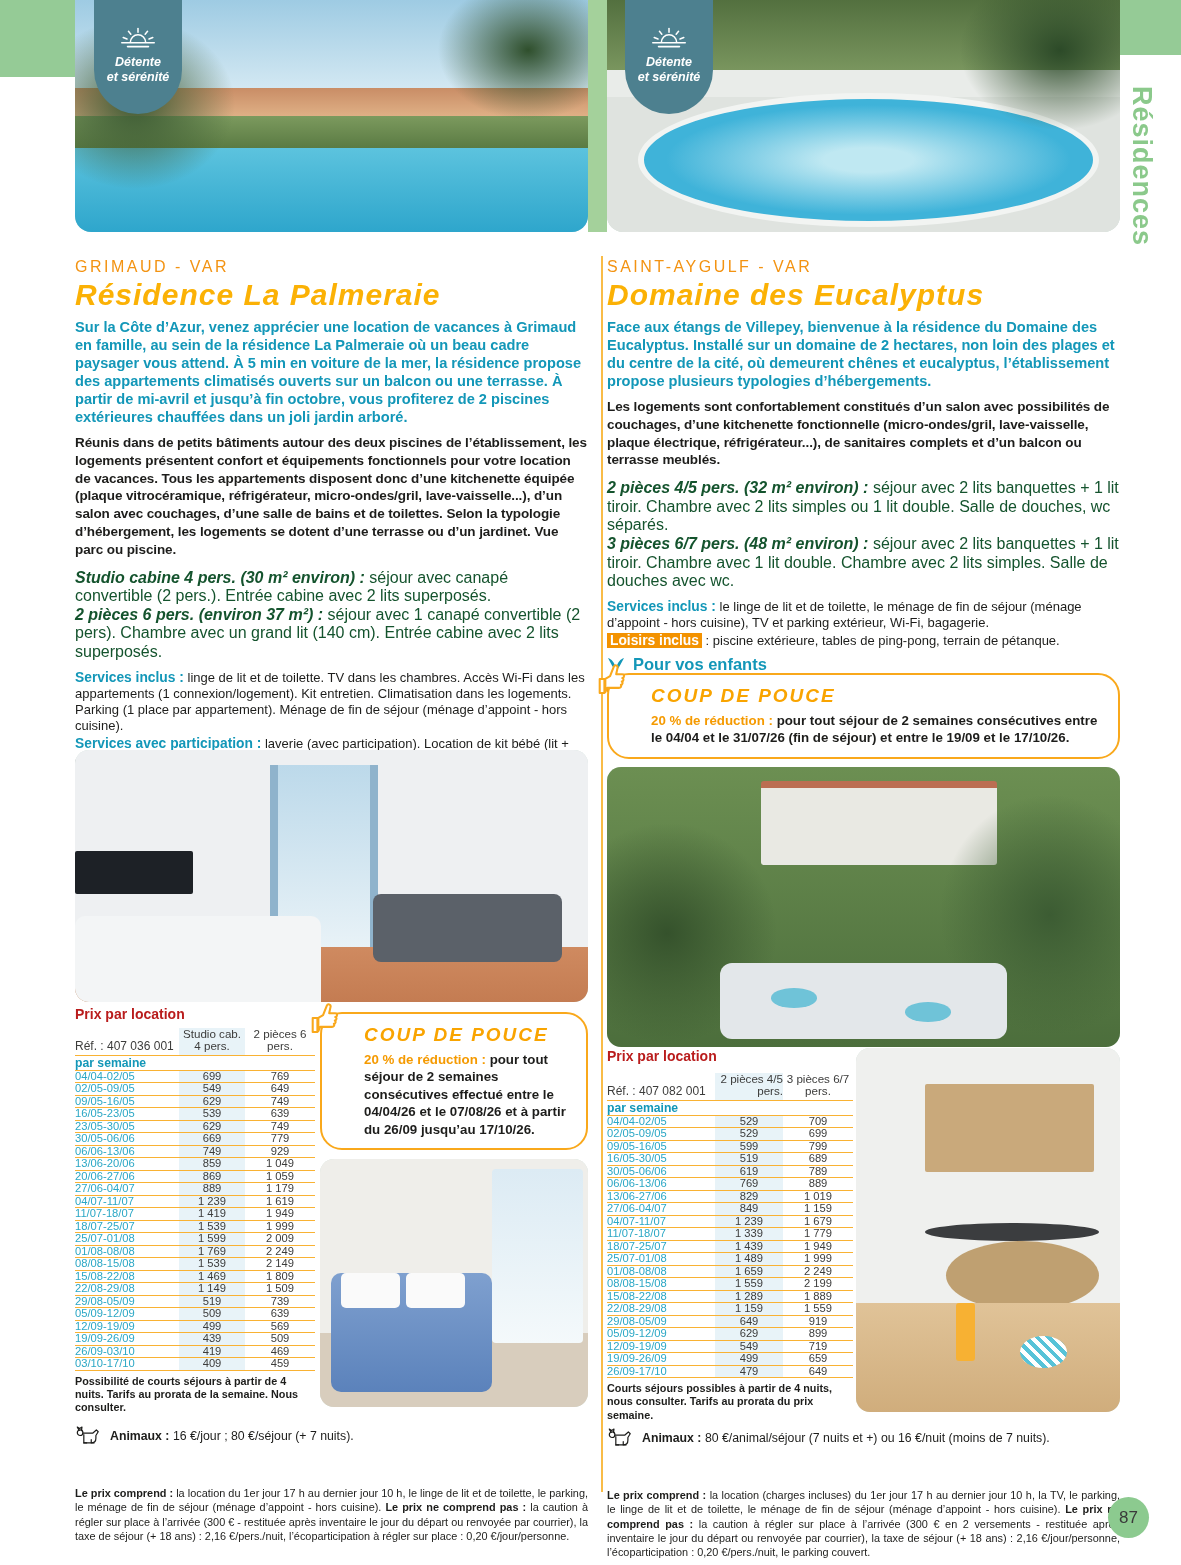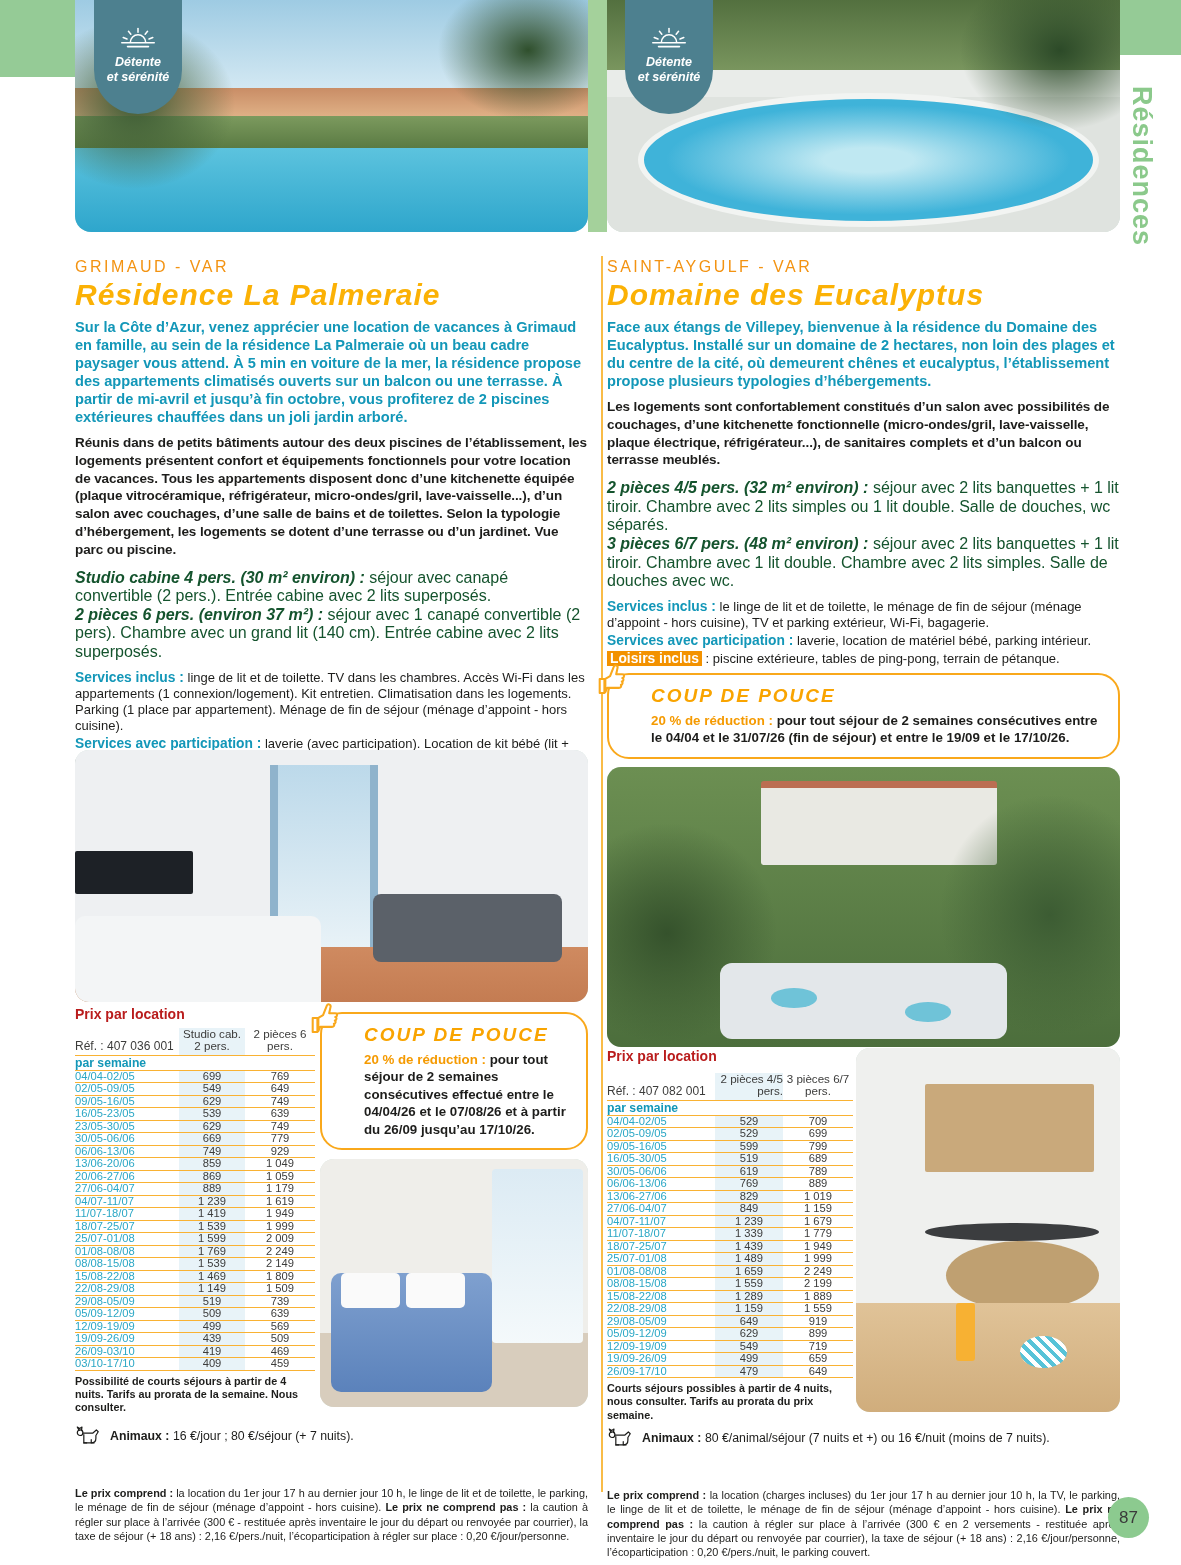--- a/index.html
+++ b/index.html
@@ -186,21 +186,21 @@
       <div class="blob" style="left:0;bottom:0;width:48%;height:34%;border-radius:10px 10px 0 0;background:#f3f5f6;"></div>
     </div>
 
     <h2 class="price-title">Prix par location</h2>
     <div class="price-zone">
       <div class="table-wrap">
         <table>
           <thead>
             <tr class="hrow">
               <th class="ref">Réf. : 407 036 001</th>
-              <th class="colh shaded" style="width:66px;">Studio cab. 2 pers.</th>
+              <th class="colh shaded" style="width:66px;">Studio cab. 4 pers.</th>
               <th class="colh" style="width:70px;">2 pièces 6 pers.</th>
             </tr>
             <tr class="sec">
               <td colspan="3">par semaine</td>
             </tr>
           </thead>
           <tbody class="rows">
               <tr>
                 <td class="c-date">04/04-02/05</td>
                 <td class="c-val shaded">699</td>
@@ -381,24 +381,20 @@
       <span class="unit-lead">2 pièces 4/5 pers. (32 m² environ) :</span>
       <span>séjour avec 2 lits banquettes + 1 lit tiroir. Chambre avec 2 lits simples ou 1 lit double. Salle de douches, wc séparés.</span><br>
       <span class="unit-lead">3 pièces 6/7 pers. (48 m² environ) :</span>
       <span>séjour avec 2 lits banquettes + 1 lit tiroir. Chambre avec 1 lit double. Chambre avec 2 lits simples. Salle de douches avec wc.</span>
     </div>
     <p class="svc">
       <span class="svc-label">Services inclus :</span>
       <span>le linge de lit et de toilette, le ménage de fin de séjour (ménage d’appoint - hors cuisine), TV et parking extérieur, Wi-Fi, bagagerie.</span>
     </p>
     <p class="svc">
-      <span class="svc-label">Services avec participation :</span>
-      <span>laverie, location de matériel bébé, parking intérieur.</span>
-    </p>
-    <p class="svc">
       <span class="hl">Loisirs inclus</span>
       <span>: piscine extérieure, tables de ping-pong, terrain de pétanque.</span>
     </p>
     <div class="enfants">
       <svg viewBox="0 0 20 18" width="18" height="16">
         <path d="M1 1c4 1 7 5 9 11C12 6 15 2 19 1c-3 6-6 11-9 16C7 12 4 7 1 1z" fill="#1397b8"></path>
       </svg>
       <span>Pour vos enfants</span>
     </div>
     <p class="inclus-line">

